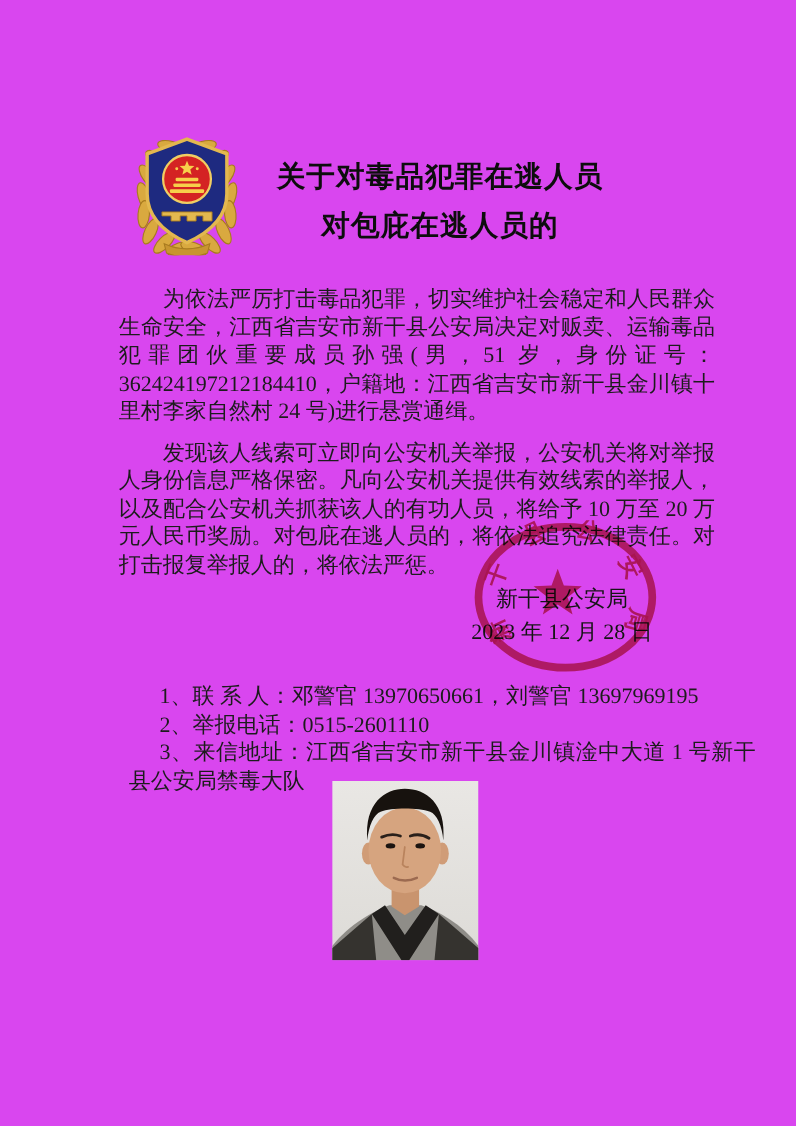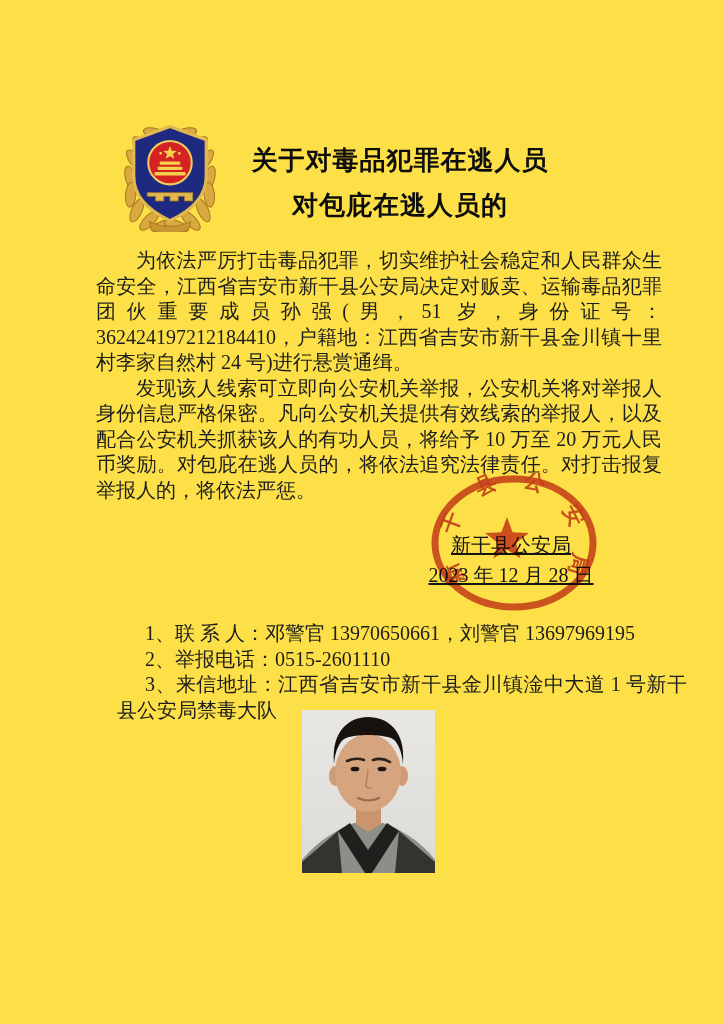--- a/index.html
+++ b/index.html
@@ -1,32 +1,32 @@
 <!DOCTYPE html>
 <html lang="zh"><head>
 <meta charset="utf-8">
 <style>
   html,body{margin:0;padding:0;background:#ffffff;}
   #page{
-    position:relative;width:724px;height:1024px;background:#fde047;
+    position:relative;width:724px;height:1024px;background:#d946ef;
     font-family:"Liberation Serif","DejaVu Serif",serif;color:#1c1c1c;overflow:hidden;
   }
   .badge{position:absolute;left:112px;top:114px;width:116px;height:118px;}
   .title-block{
     position:absolute;left:238px;top:138px;width:324px;text-align:center;
     font-size:26px;font-weight:bold;line-height:45px;letter-spacing:1px;color:#0d0d0d;
   }
   .bodytext{
     position:absolute;left:96px;top:248px;width:566px;
     font-size:20px;line-height:25.5px;text-align:justify;
   }
-  .bodytext p{margin:0;text-indent:2em;}
+  .bodytext p{margin:12px;text-indent:2em;}
   .signature{
     position:absolute;left:401px;top:530px;width:220px;text-align:center;
-    font-size:20px;line-height:30px;color:#141414;text-decoration:underline;
+    font-size:20px;line-height:30px;color:#141414;
   }
   .seal{
     position:absolute;left:428px;top:473px;width:172px;height:144px;
     mix-blend-mode:multiply;opacity:.93;pointer-events:none;
   }
   .seal text{
     font-family:"Liberation Serif","DejaVu Serif",serif;
     font-size:21px;font-weight:bold;
   }
   .contacts{

